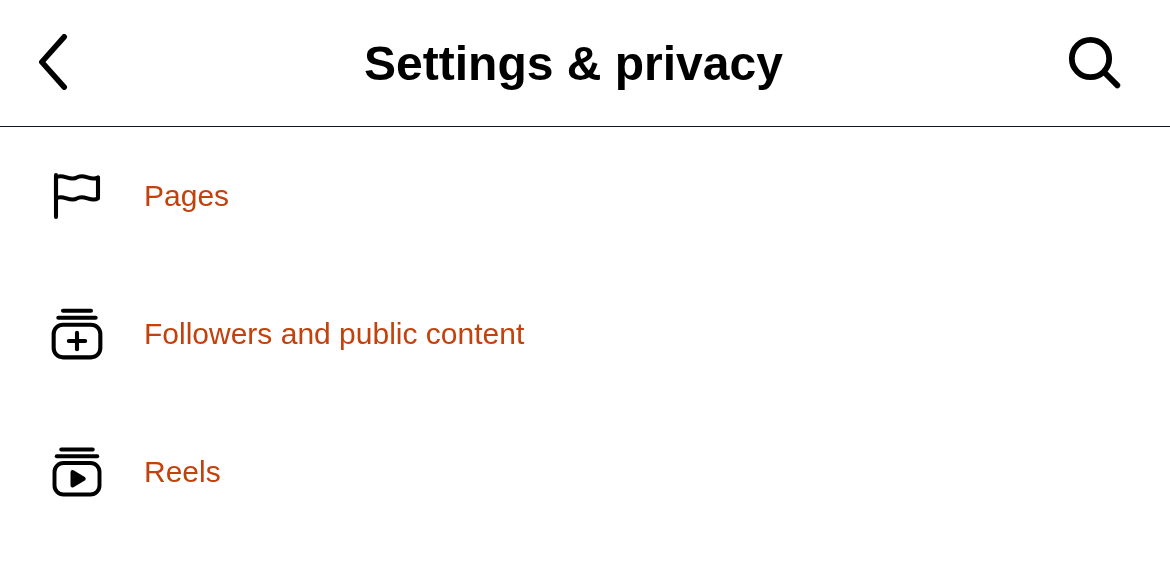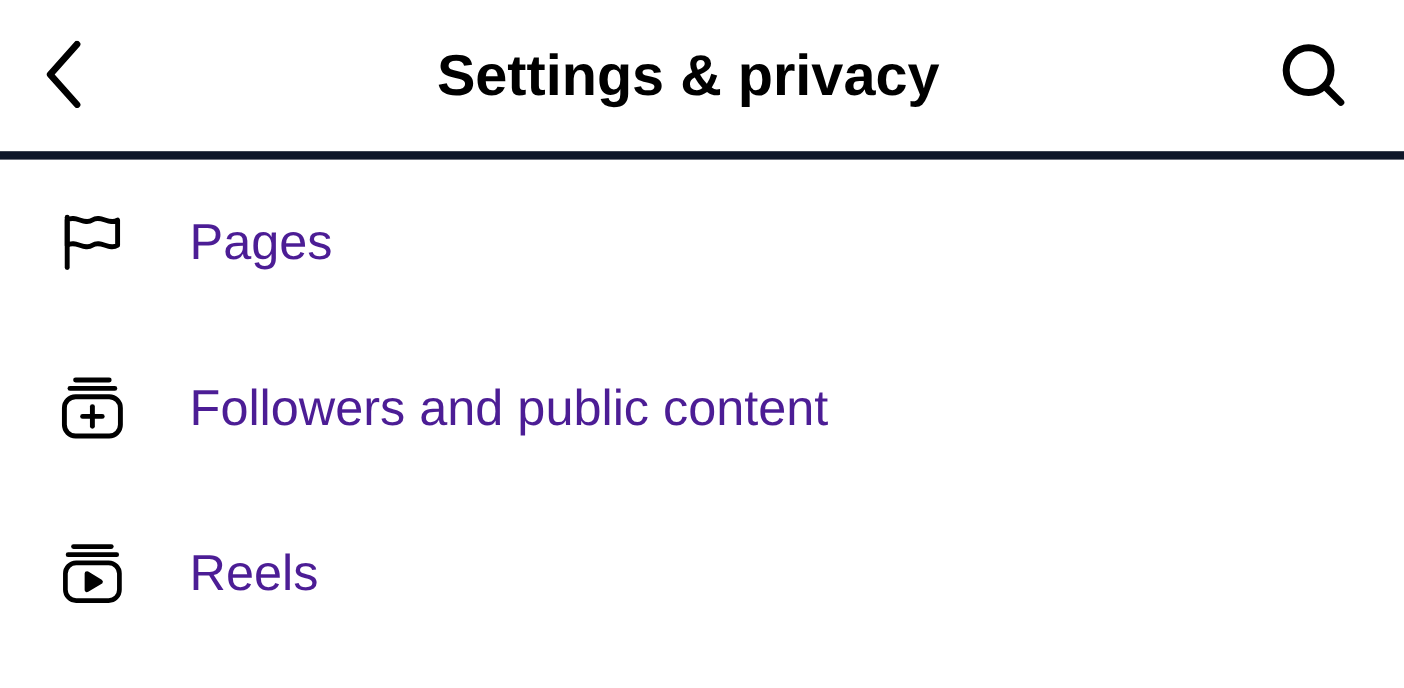--- a/index.html
+++ b/index.html
@@ -12,21 +12,21 @@
       background: #ffffff;
       width: 1170px;
       height: 573px;
       overflow: hidden;
     }
     .header {
       display: flex;
       align-items: center;
       justify-content: flex-end;
       padding: 35px 48px 35px 25px;
-      border-bottom: 7px solid #0f172a;
+      border-bottom: 1px solid #0f172a;
     }
     .header-title {
       font-size: 48px;
       font-weight: 700;
       color: #000000;
       text-align: center;
       flex: 1;
     }
     .back-btn, .search-btn {
       width: 56px;
@@ -49,24 +49,24 @@
     }
     .menu-icon {
       width: 58px;
       height: 58px;
       display: flex;
       align-items: center;
       justify-content: center;
       flex-shrink: 0;
     }
     .menu-label {
-      font-size: 42px;
+      font-size: 30px;
       font-weight: 400;
-      color: #4c1d95;
-      margin-left: 52px;
+      color: #c2410c;
+      margin-left: 38px;
     }
   </style>
 </head>
 <body>
 
 <div class="header">
   <button class="back-btn">
     <span>
       <svg width="34" height="56" viewBox="0 0 24 40" fill="none" stroke="#000000" stroke-width="4" stroke-linecap="round" stroke-linejoin="round">
         <polyline points="20,2 4,20 20,38"></polyline>

